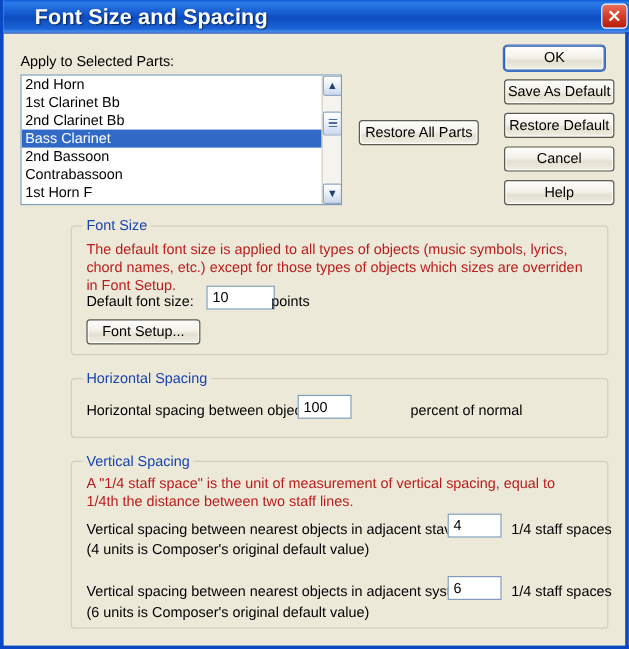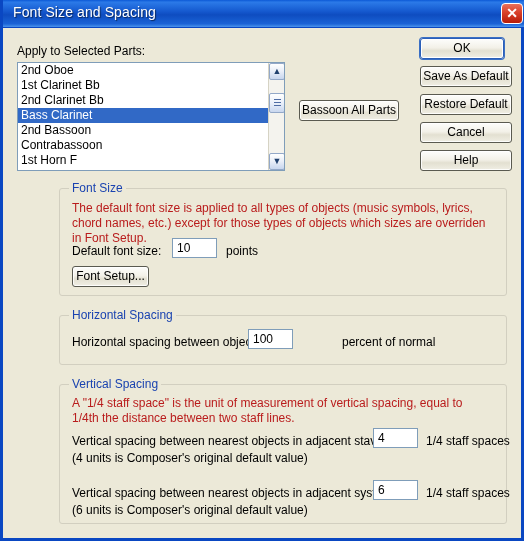--- a/index.html
+++ b/index.html
@@ -15,22 +15,22 @@
     border-top:none;
     background:#ece9d8;
   }
   
   .titlebar{
     position:absolute;left:0;top:0;width:524px;height:27px;
     background:linear-gradient(180deg,#0c59d6 0%,#2b7ae8 8%,#1559cf 42%,#0e4cc0 55%,#1a63d6 88%,#4a93ec 100%);
     border-bottom:1px solid #0a47c2;
   }
   .title-text{
-    position:absolute;left:10px;top:4px;
-    font-size:14px;font-weight:normal;color:#ffffff;
+    position:absolute;left:26px;top:4px;
+    font-size:18px;font-weight:bold;color:#ffffff;
     text-shadow:1px 1px 1px rgba(0,0,0,.55);
     letter-spacing:.1px;
     white-space:nowrap;
   }
   .close-btn{
     position:absolute;right:4px;top:3px;width:22px;height:21px;
     border:1px solid #ffffff;border-radius:4px;
     background:linear-gradient(180deg,#e8705a 0%,#d9402a 45%,#b71c08 100%);
     box-sizing:border-box;
     cursor:pointer;
@@ -145,56 +145,56 @@
     <div class="title-text">Font Size and Spacing</div>
     <div class="close-btn">
       <div class="x">✕</div>
     </div>
   </div>
 
   <div class="lbl" style="left:14px;top:44px;">Apply to Selected Parts:</div>
 
   <div class="listbox">
     <div class="list-items">
-      <div class="list-item">2nd Oboe</div>
+      <div class="list-item">2nd Horn</div>
       <div class="list-item">1st Clarinet Bb</div>
       <div class="list-item">2nd Clarinet Bb</div>
       <div class="list-item sel">Bass Clarinet</div>
       <div class="list-item">2nd Bassoon</div>
       <div class="list-item">Contrabassoon</div>
       <div class="list-item">1st Horn F</div>
     </div>
     <div class="vscroll">
       <div class="sb-btn sb-up">
         <div class="sb-arrow">▲</div>
       </div>
       <div class="sb-thumb">
         <div class="sb-grip"></div>
       </div>
       <div class="sb-btn sb-down">
         <div class="sb-arrow">▼</div>
       </div>
     </div>
   </div>
 
-  <div class="btn" style="left:296px;top:100px;width:100px;height:21px;line-height:19px;">Bassoon All Parts</div>
+  <div class="btn" style="left:296px;top:100px;width:100px;height:21px;line-height:19px;">Restore All Parts</div>
 
   <div class="btn default" style="left:417px;top:38px;width:84px;height:21px;line-height:19px;">OK</div>
   <div class="btn" style="left:417px;top:66px;width:92px;height:21px;line-height:19px;">Save As Default</div>
   <div class="btn" style="left:417px;top:94px;width:92px;height:21px;line-height:19px;">Restore Default</div>
   <div class="btn" style="left:417px;top:122px;width:92px;height:21px;line-height:19px;">Cancel</div>
   <div class="btn" style="left:417px;top:150px;width:92px;height:21px;line-height:19px;">Help</div>
 
   <div class="group" style="left:14px;top:188px;width:448px;height:108px;">
     <div class="group-title">Font Size</div>
     <div class="para" style="left:12px;top:12px;width:420px;">The default font size is applied to all types of objects (music symbols, lyrics, chord names, etc.) except for those types of objects which sizes are overriden in Font Setup.</div>
     <div class="lbl" style="left:12px;top:55px;">Default font size:</div>
-    <div class="tbox" style="left:112px;top:49px;width:45px;height:20px;">10</div>
+    <div class="tbox" style="left:112px;top:49px;width:57px;height:20px;">10</div>
     <div class="lbl" style="left:166px;top:55px;">points</div>
-    <div class="btn" style="left:12px;top:77px;width:77px;height:21px;line-height:19px;">Font Setup...</div>
+    <div class="btn" style="left:12px;top:77px;width:95px;height:21px;line-height:19px;">Font Setup...</div>
   </div>
 
   <div class="group" style="left:14px;top:315px;width:448px;height:50px;">
     <div class="group-title">Horizontal Spacing</div>
     <div class="lbl" style="left:12px;top:19px;">Horizontal spacing between objects:</div>
     <div class="tbox" style="left:188px;top:13px;width:45px;height:20px;">100</div>
     <div class="lbl" style="left:242px;top:19px;padding-left:40px;">percent of normal</div>
   </div>
 
   <div class="group" style="left:14px;top:384px;width:448px;height:140px;">

